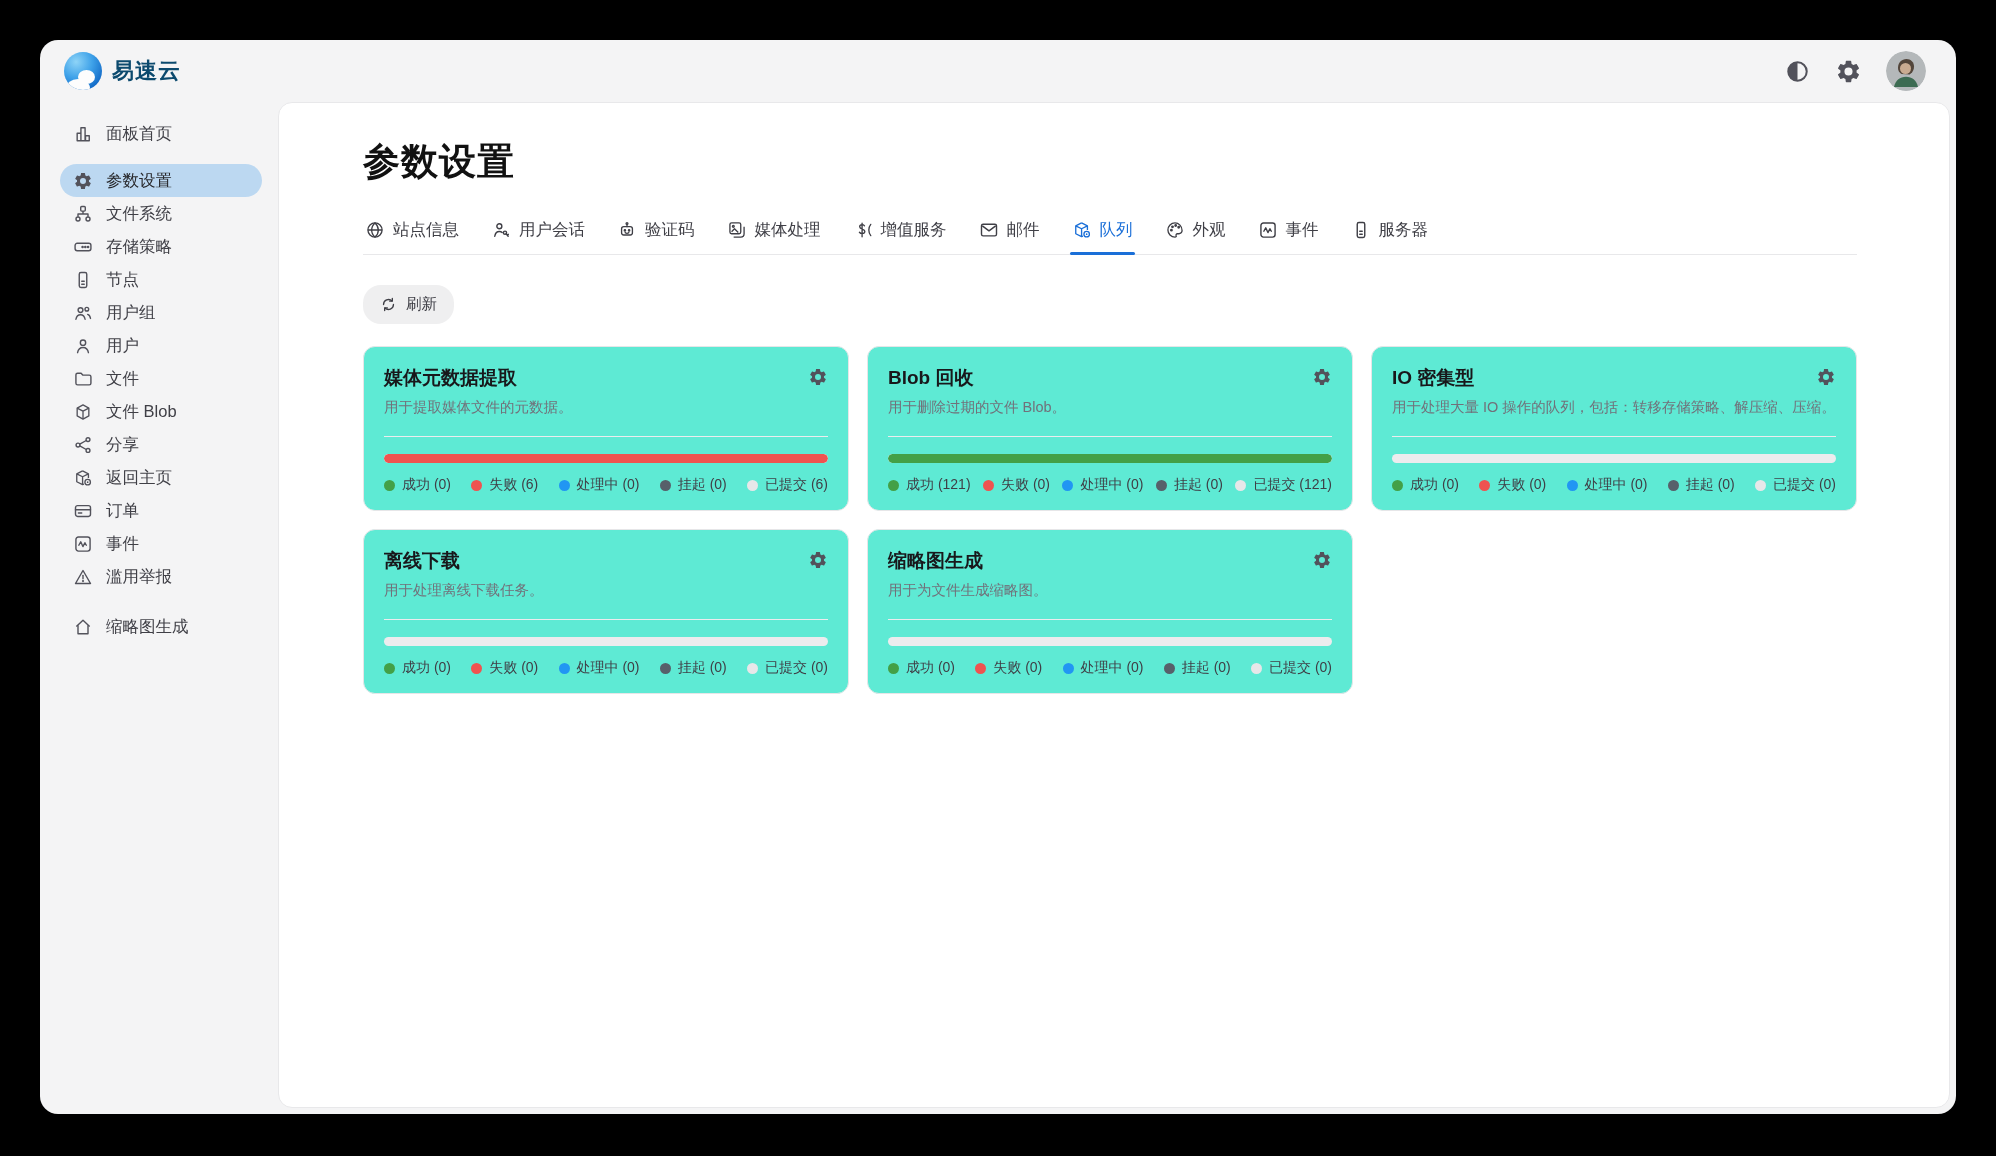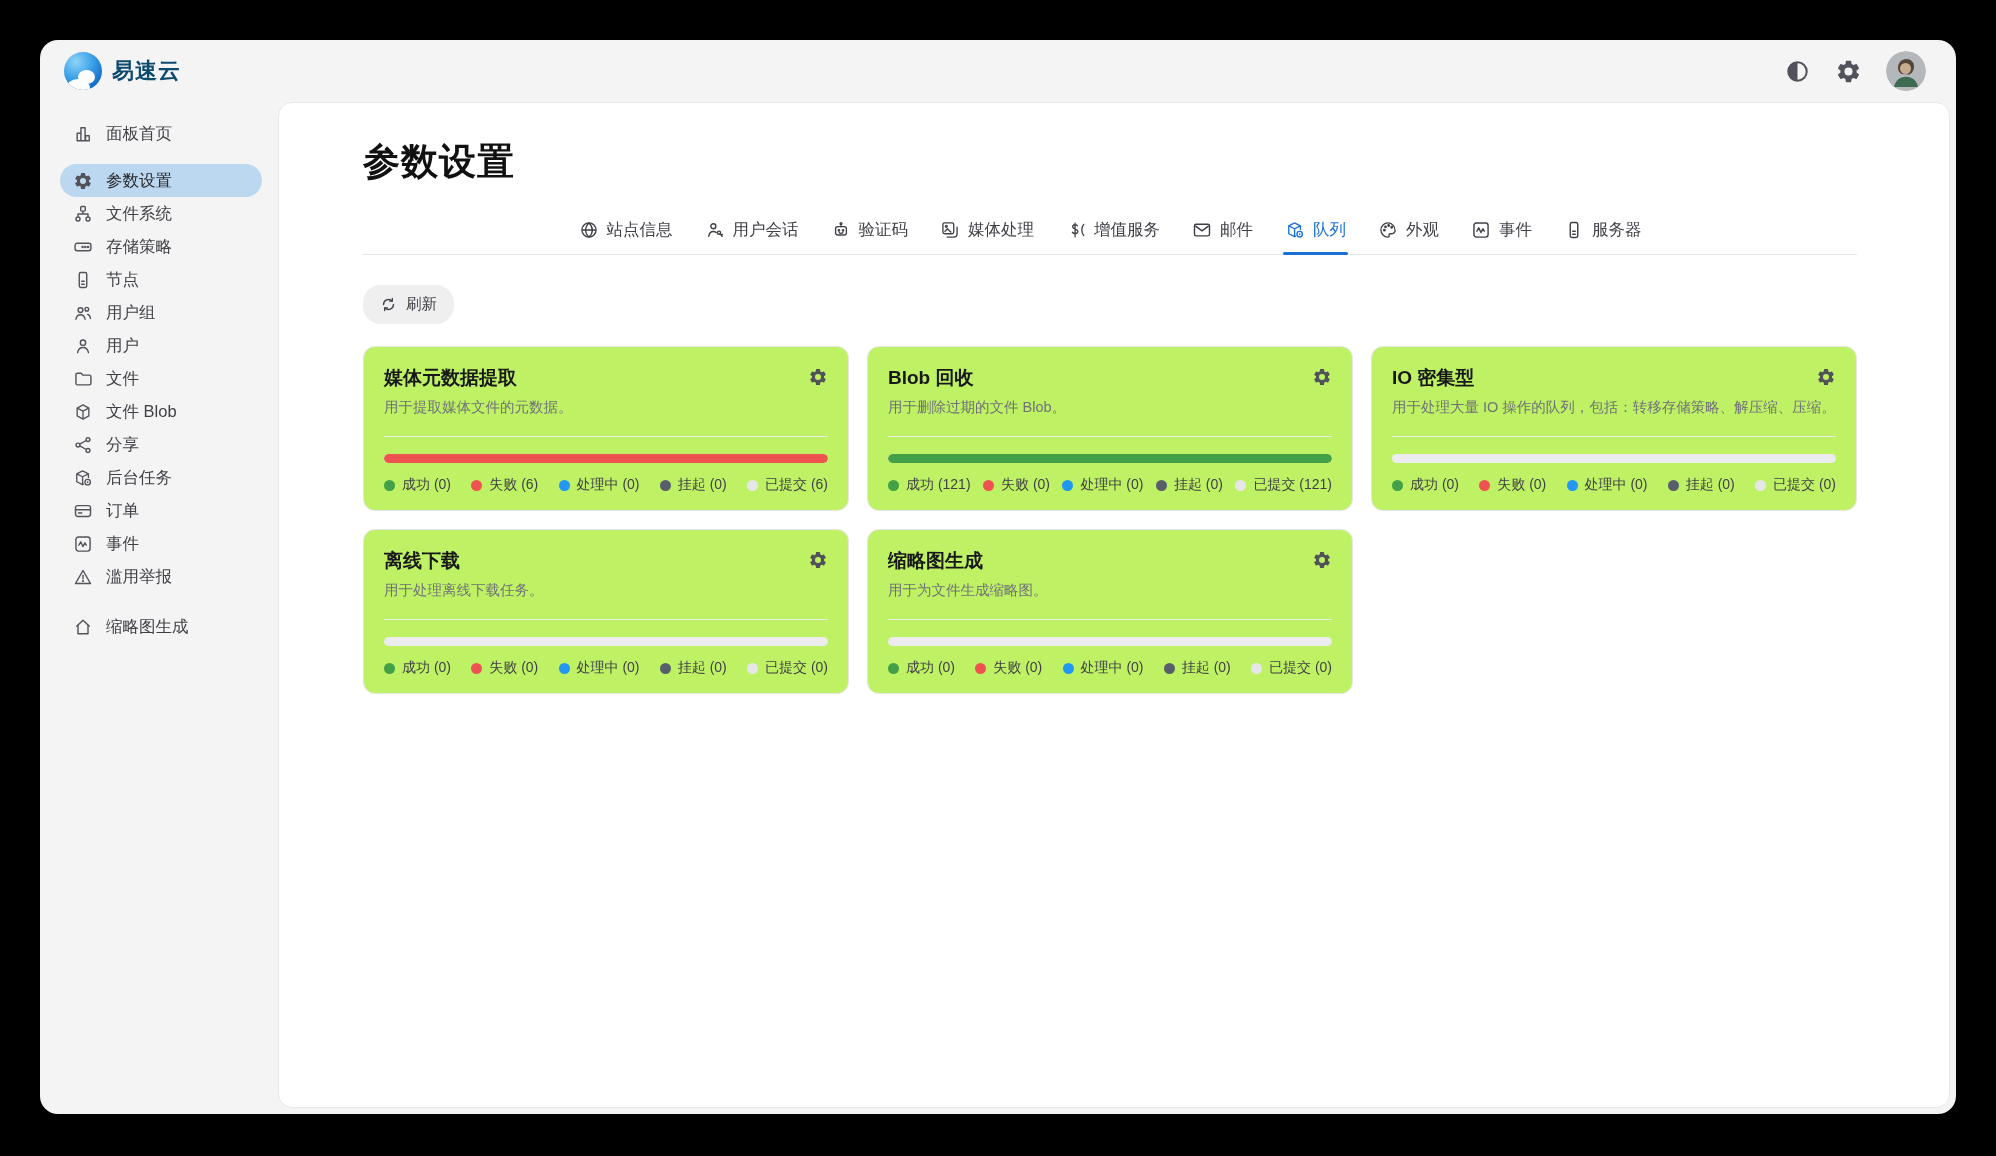--- a/index.html
+++ b/index.html
@@ -56,21 +56,21 @@
   .side-item.gap-before { margin-top:17px; }
 
   .main-panel {
     flex:1; background:#fff; border:1px solid #e8e8ea; border-radius:14px;
     margin:0 6px 6px 0; overflow:hidden;
   }
   .content { padding:34px 92px 0 84px; }
   .page-title { font-size:37px; font-weight:800; color:#111; margin:0; letter-spacing:1px; }
 
   
-  .tabs { display:flex; gap:28px; margin-top:30px; border-bottom:1px solid #e8e8ea;justify-content:center; }
+  .tabs { display:flex; gap:28px; margin-top:30px; border-bottom:1px solid #e8e8ea; }
   .tab {
     display:flex; align-items:center; gap:8px; padding:2px 2px 13px;
     font-size:16.5px; color:#3f3f46; cursor:pointer; position:relative; white-space:nowrap;
   }
   .tab .t-icon { width:20px; height:20px; display:flex; flex:0 0 20px; }
   .tab .t-icon svg { width:100%; height:100%; }
   .tab.active { color:#1a6fd8; font-weight:500; }
   .tab.active::after {
     content:""; position:absolute; left:0; right:0; bottom:-1px; height:3px;
     background:#1a6fd8; border-radius:2px;
@@ -85,21 +85,21 @@
   }
   .refresh-btn .r-icon { width:17px; height:17px; display:flex; }
   .refresh-btn .r-icon svg { width:100%; height:100%; }
 
   
   .cards {
     margin-top:22px; display:grid; grid-template-columns:repeat(3,1fr);
     gap:18px; padding-bottom:40px;
   }
   .card {
-    background:#bef264; border:1px solid #e6e6e8; border-radius:12px;
+    background:#5eead4; border:1px solid #e6e6e8; border-radius:12px;
     padding:18px 20px 16px;
   }
   .card-head { display:flex; justify-content:space-between; align-items:flex-start; }
   .card-title { font-size:19px; font-weight:700; color:#18181b; }
   .card-gear { width:20px; height:20px; color:#52525b; cursor:pointer; margin-top:2px; flex:0 0 20px; }
   .card-gear svg { width:100%; height:100%; }
   .card-desc {
     margin-top:7px; font-size:14.5px; color:#71717a;
     white-space:nowrap; overflow:hidden;
   }
@@ -241,21 +241,21 @@
           <span>分享</span>
         </div>
         <div class="side-item">
           <span class="s-icon">
             <svg viewBox="0 0 24 24" fill="none" stroke="currentColor" stroke-width="1.6" stroke-linejoin="round">
               <path d="M11.5 3.5l7 3.5v5M11.5 3.5l-7 3.5v9.5l7 3.5 1.6-.7M4.5 7l7 3.5 7-3.5M11.5 10.5V20"></path>
               <circle cx="17.6" cy="17" r="3.3"></circle>
               <circle cx="17.6" cy="17" r="1" fill="currentColor" stroke="none"></circle>
             </svg>
           </span>
-          <span>后台任务</span>
+          <span>返回主页</span>
         </div>
         <div class="side-item">
           <span class="s-icon">
             <svg viewBox="0 0 24 24" fill="none" stroke="currentColor" stroke-width="1.7" stroke-linecap="round">
               <rect x="3" y="5.5" width="18" height="13" rx="2.5"></rect>
               <path d="M3 10.5h18M6.5 14.5h4"></path>
             </svg>
           </span>
           <span>订单</span>
         </div>

